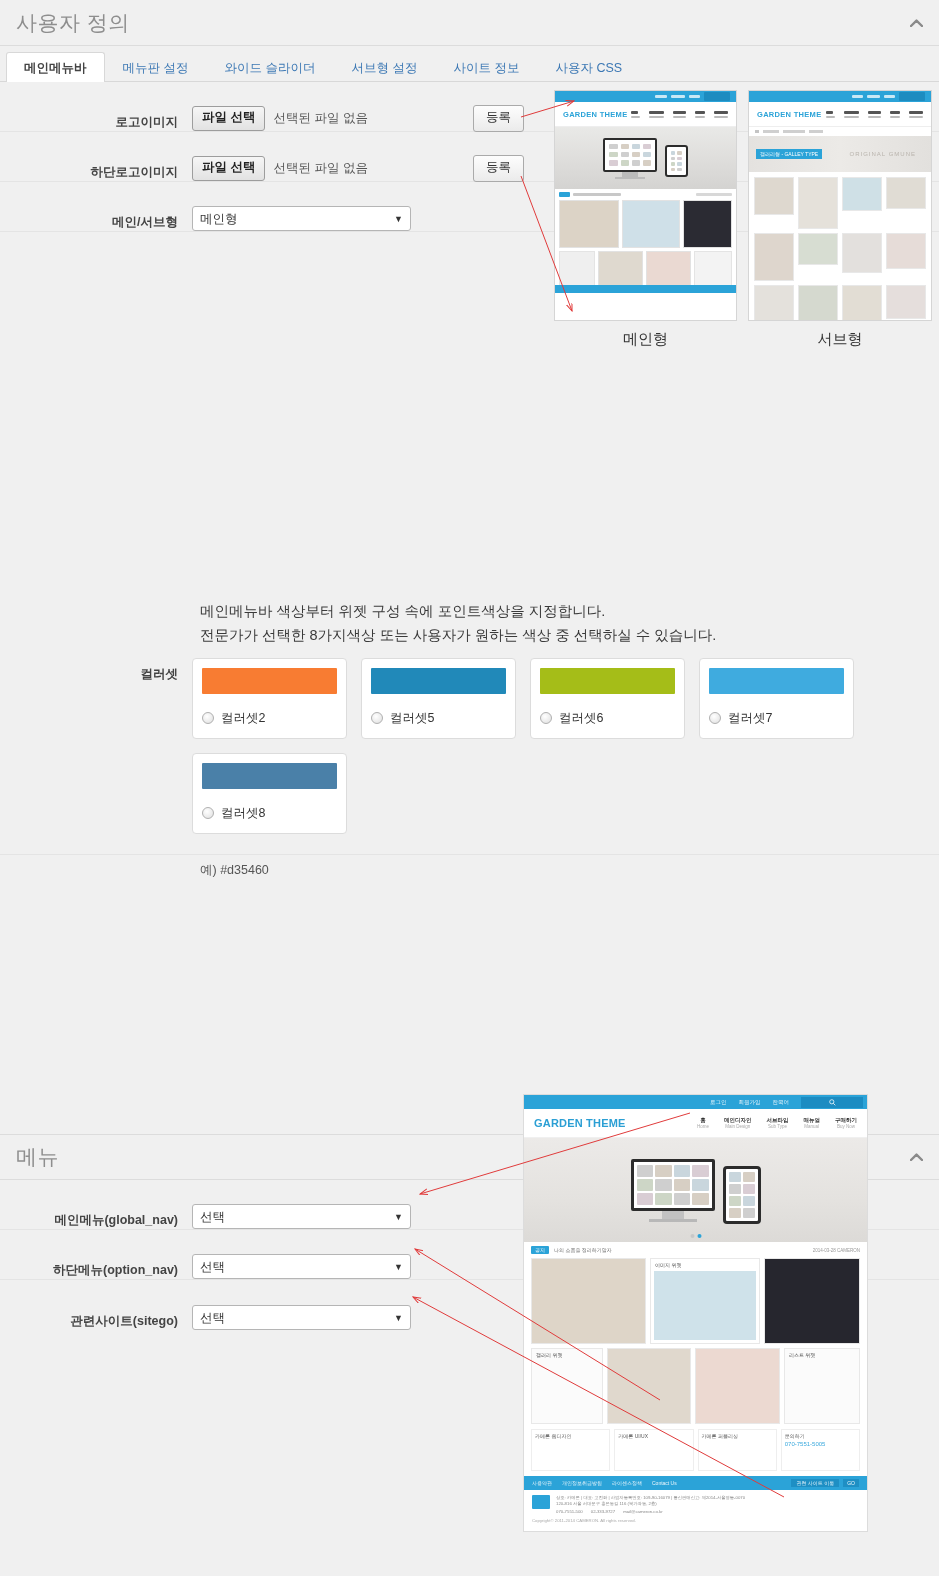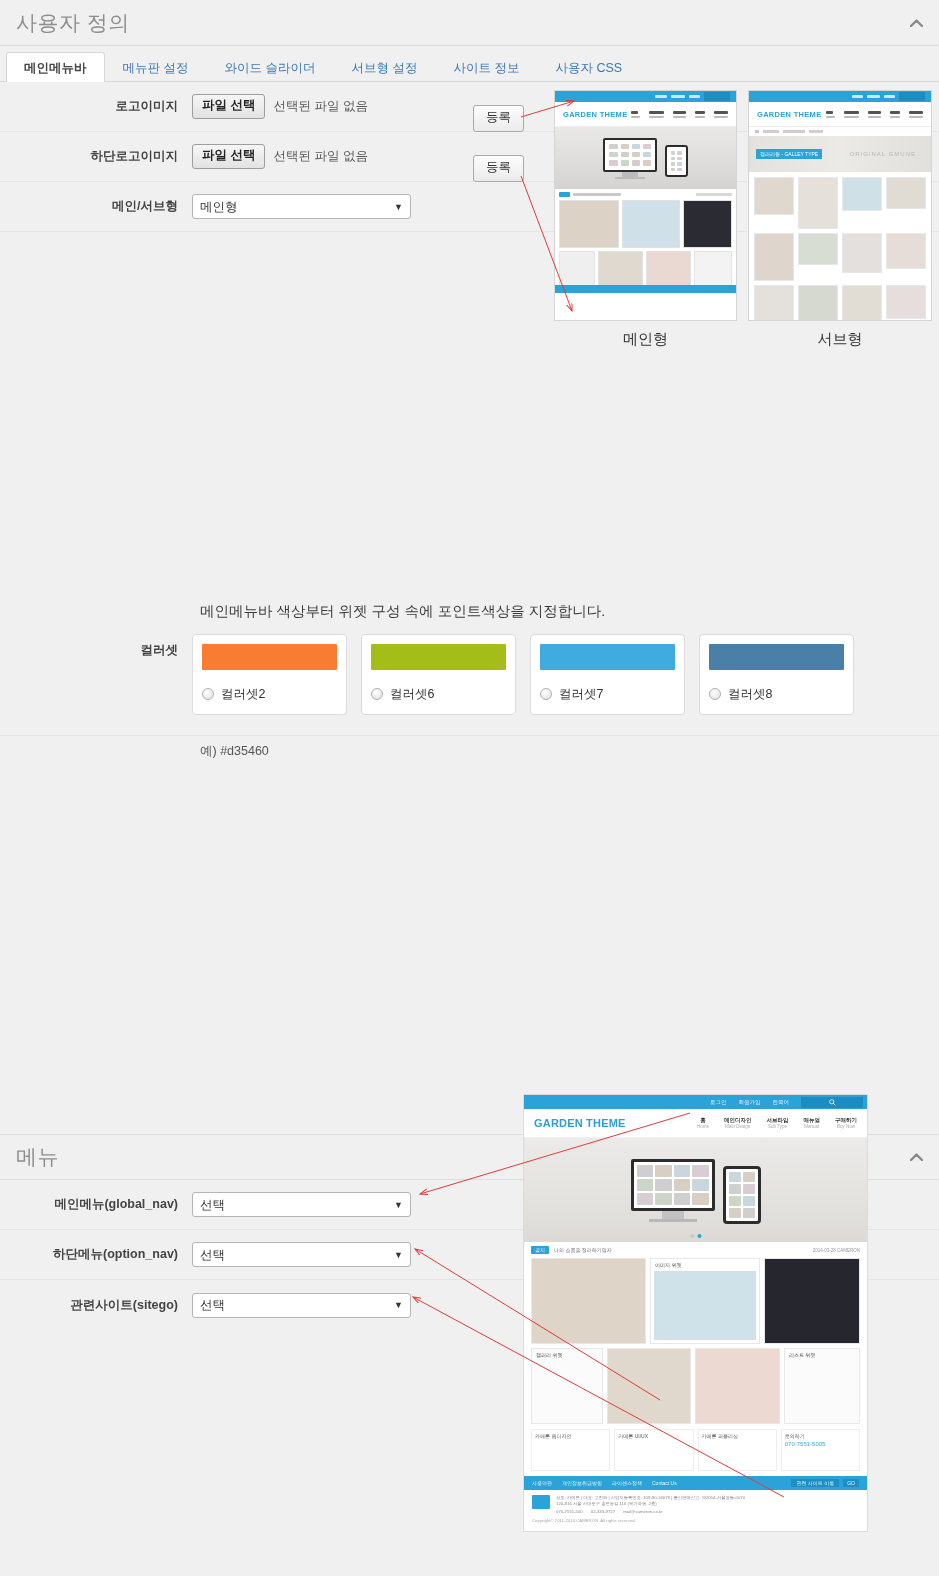--- a/index.html
+++ b/index.html
@@ -62,21 +62,21 @@
     background: #fff;
     color: #444;
     font-weight: bold;
     border-color: #d8d8d8;
     border-radius: 3px 3px 0 0;
   }
 
   
   .form-area { position: relative; }
   .row {
-    display: flex; align-items: center;
+    display: flex; align-items: flex-end;
     min-height: 50px;
     border-bottom: 1px solid #e4e4e4;
     padding: 0 16px;
   }
   .row.no-line { border-bottom: none; }
   .row-label {
     width: 176px;
     text-align: right;
     padding-right: 14px;
     font-size: 12.5px;
@@ -448,37 +448,45 @@
 
         </div>
       </div>
       <div class="thumb-cap">서브형</div>
     </div>
   </div>
 
   <div style="position:absolute; left:0; top:592px; width:100%;">
     <div class="colorset-note">
       <div>메인메뉴바 색상부터 위젯 구성 속에 포인트색상을 지정합니다.</div>
+      <div>전문가가 선택한 8가지색상 또는 사용자가 원하는 색상 중 선택하실 수 있습니다.</div>
     </div>
 
     <div class="colorset-row">
       <div class="row-label" style="padding-top:8px;">컬러셋</div>
       <div class="colorset-grid">
 
 
         <div class="cs-card">
           <div class="cs-swatch" style="background: rgb(248, 124, 50);"></div>
           <div class="cs-line">
             <span class="cs-radio"></span>
             <span class="cs-label">컬러셋2</span>
           </div>
         </div>
 
 
 
+        <div class="cs-card">
+          <div class="cs-swatch" style="background: rgb(33, 137, 185);"></div>
+          <div class="cs-line">
+            <span class="cs-radio"></span>
+            <span class="cs-label">컬러셋5</span>
+          </div>
+        </div>
 
         <div class="cs-card">
           <div class="cs-swatch" style="background: rgb(165, 189, 24);"></div>
           <div class="cs-line">
             <span class="cs-radio"></span>
             <span class="cs-label">컬러셋6</span>
           </div>
         </div>
 
         <div class="cs-card">

